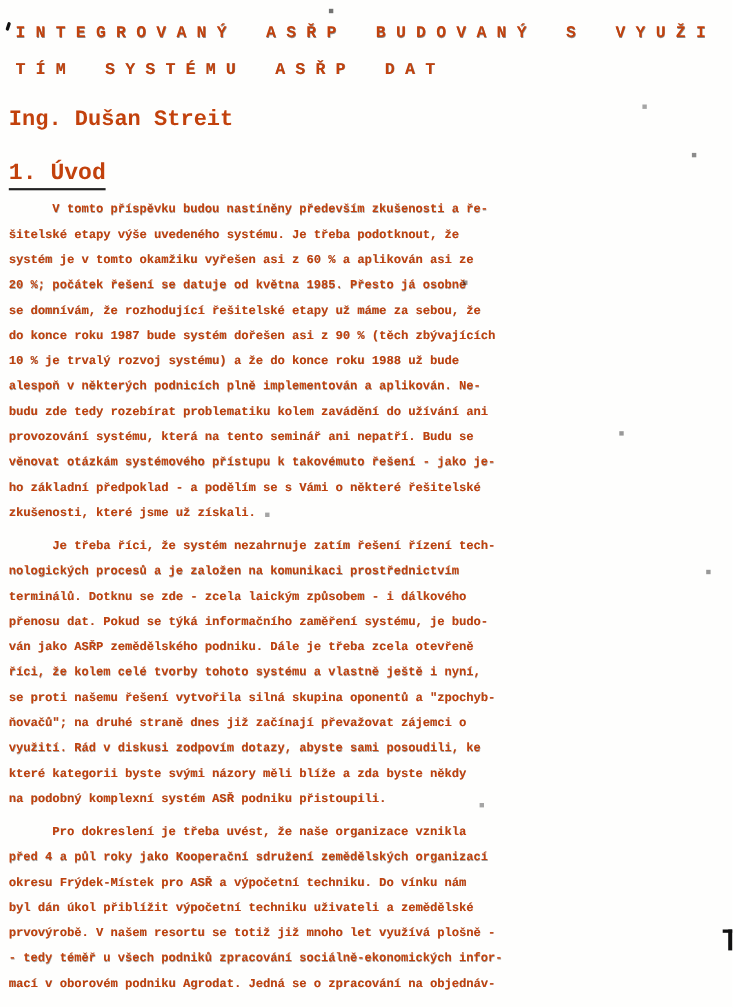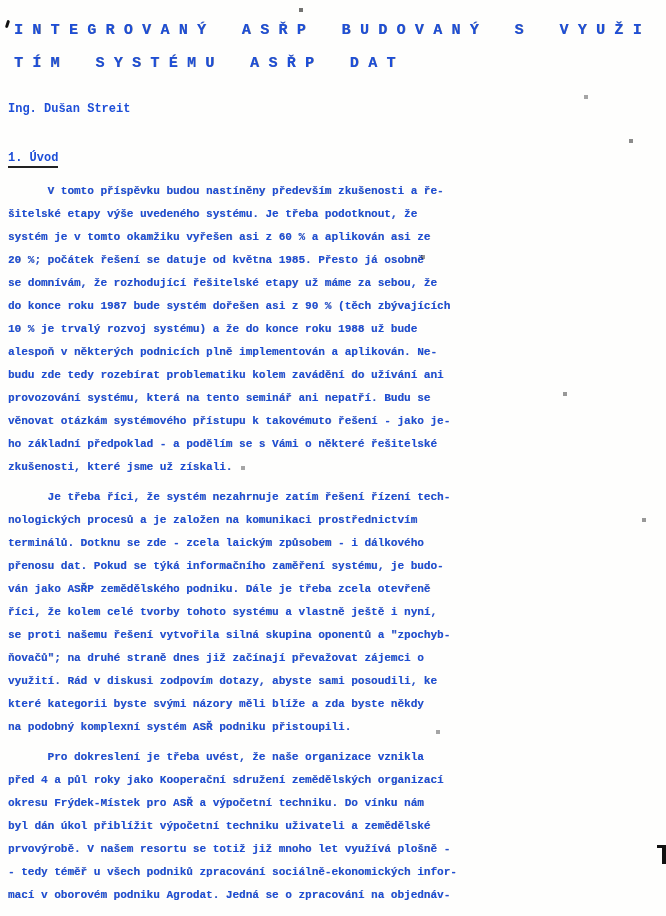--- a/index.html
+++ b/index.html
@@ -5,43 +5,43 @@
   html, body {
     margin: 0;
     padding: 0;
     background: #ffffff;
   }
   .page {
     position: relative;
     width: 666px;
     height: 916px;
     background: #fefefd;
-    color: #1d4ed8;
+    color: #c2410c;
     font-family: "Liberation Mono", "DejaVu Sans Mono", monospace;
     font-weight: bold;
     overflow: hidden;
     -webkit-font-smoothing: antialiased;
   }
   .title {
     padding: 14px 0 0 14px;
     font-size: 15px;
     line-height: 33px;
     letter-spacing: 0.62em;
     word-spacing: 0.55em;
     text-shadow: 0.4px 0.4px 0 rgba(0,0,0,0.45);
     white-space: nowrap;
   }
   .author {
     margin: 18px 0 0 8px;
-    font-size: 12px;
+    font-size: 20px;
     line-height: 23px;
   }
   .heading {
     margin: 26px 0 10px 8px;
-    font-size: 12px;
+    font-size: 21px;
     line-height: 23px;
   }
   .heading-text {
     border-bottom: 2px solid #222;
     padding-bottom: 1px;
   }
   .para {
     margin: 0 0 7px 8px;
     font-size: 11px;
     line-height: 23px;

